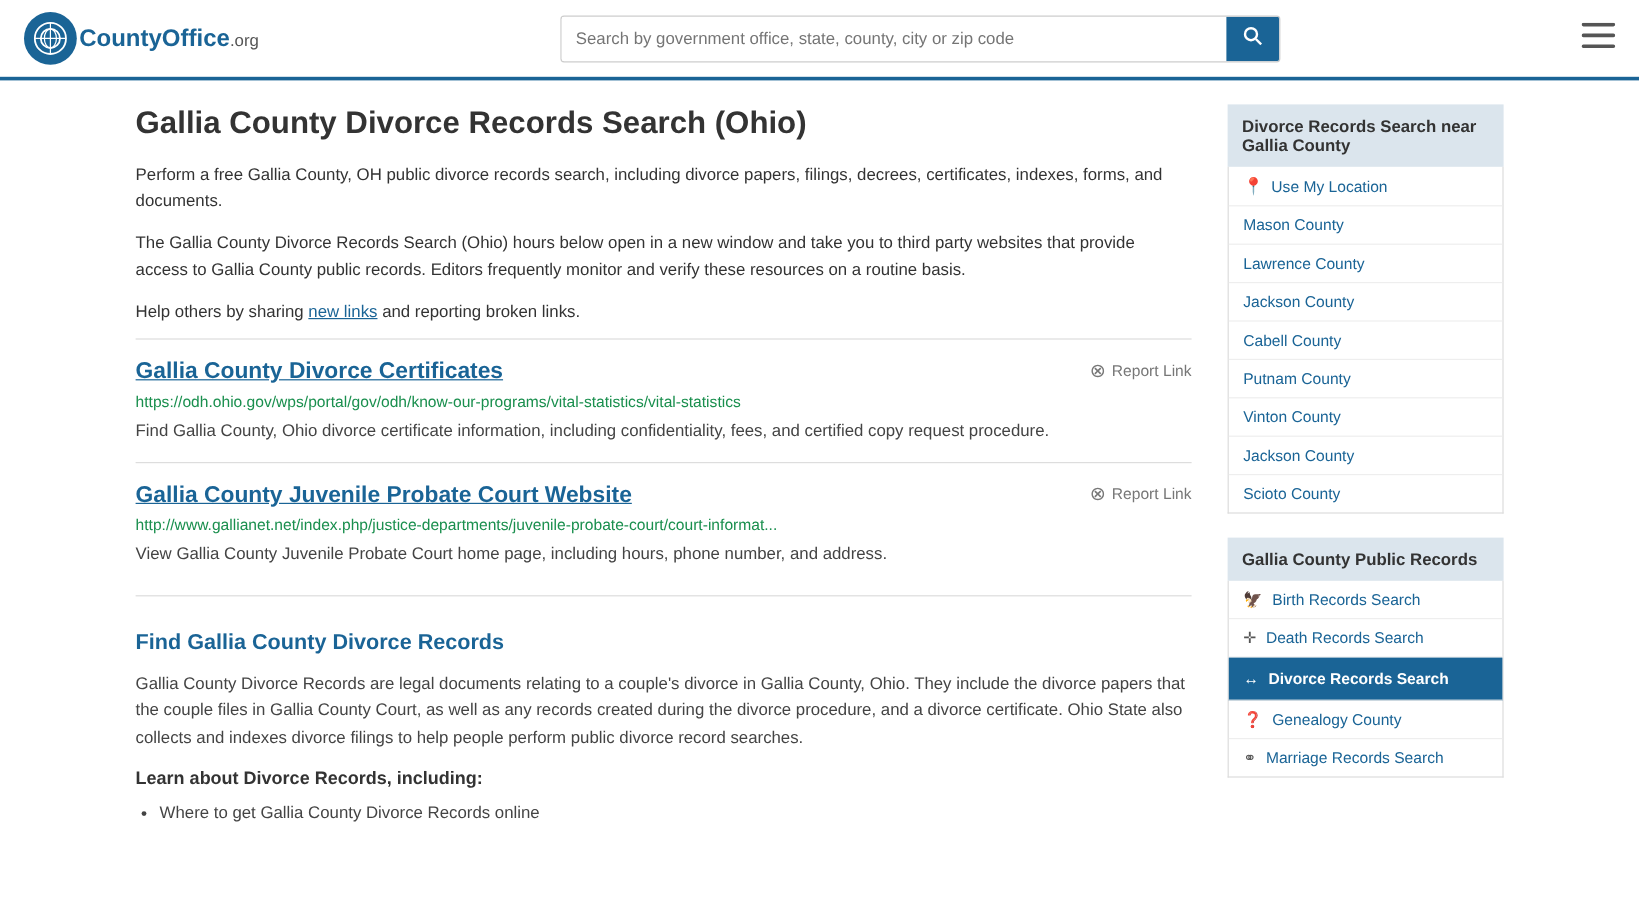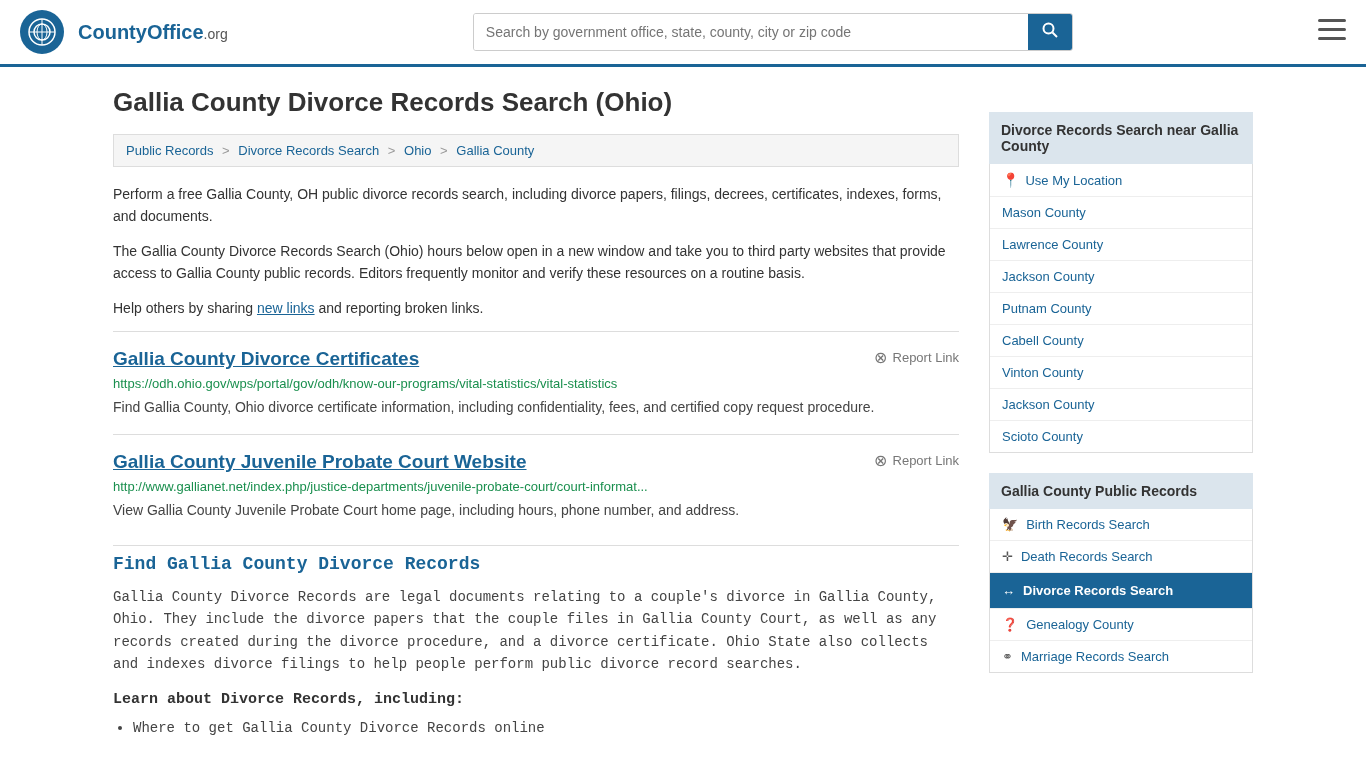--- a/index.html
+++ b/index.html
@@ -10,21 +10,21 @@
       background: #fff;
       border-bottom: 3px solid #1a6496;
       padding: 10px 20px;
       display: flex;
       align-items: center;
       justify-content: space-between;
     }
     .logo-area {
       display: flex;
       align-items: center;
-      gap: 14px;
+      gap: 2px;
     }
     .logo-circle {
       width: 44px;
       height: 44px;
       border-radius: 50%;
       background: #1a6496;
       display: flex;
       align-items: center;
       justify-content: center;
       color: white;
@@ -148,23 +148,22 @@
       word-break: break-all;
     }
     .link-desc {
       line-height: 1.5;
       color: #444;
     }
 
     
     .find-section {
       border-top: 1px solid #ddd;
-      padding-top: 8px;
+      padding-top: 28px;
       margin-top: 8px;
-      font-family: Liberation Mono, monospace;
     }
     .find-section h2 {
       font-size: 18px;
       color: #1a6496;
       margin-bottom: 12px;
     }
     .find-section p {
       line-height: 1.6;
       color: #444;
       margin-bottom: 15px;
@@ -178,23 +177,22 @@
     .find-section ul {
       margin-left: 20px;
     }
     .find-section ul li {
       line-height: 1.8;
       color: #444;
     }
 
     
     .sidebar {
-      width: 264px;
+      width: 230px;
       flex-shrink: 0;
-      margin-top: 25px;
     }
     .sidebar-section {
       margin-bottom: 20px;
     }
     .sidebar-heading {
       background: #dbe5ed;
       padding: 10px 12px;
       font-size: 14px;
       font-weight: bold;
       color: #333;
@@ -287,29 +285,20 @@
     </svg>
   </div>
 </header>
 
 <div class="main-container">
 
   <div class="content">
 
     <h1 class="page-title">Gallia County Divorce Records Search (Ohio)</h1>
 
-    <div class="breadcrumb">
-      <a href="#">Public Records</a>
-      <span>&gt;</span>
-      <a href="#">Divorce Records Search</a>
-      <span>&gt;</span>
-      <a href="#">Ohio</a>
-      <span>&gt;</span>
-      <a href="#">Gallia County</a>
-    </div>
 
     <p class="description">Perform a free Gallia County, OH public divorce records search, including divorce papers, filings, decrees, certificates, indexes, forms, and documents.</p>
     <p class="description">The Gallia County Divorce Records Search (Ohio) hours below open in a new window and take you to third party websites that provide access to Gallia County public records. Editors frequently monitor and verify these resources on a routine basis.</p>
     <p class="description">
       Help others by sharing <a href="#">new links</a> and reporting broken links.
     </p>
 
     <div class="link-card">
       <div class="link-card-header">
         <div class="link-card-title">
@@ -361,24 +350,24 @@
         <li>
           <a href="#">Mason County</a>
         </li>
         <li>
           <a href="#">Lawrence County</a>
         </li>
         <li>
           <a href="#">Jackson County</a>
         </li>
         <li>
+          <a href="#">Cabell County</a>
+        </li>
+        <li>
           <a href="#">Putnam County</a>
-        </li>
-        <li>
-          <a href="#">Cabell County</a>
         </li>
         <li>
           <a href="#">Vinton County</a>
         </li>
         <li>
           <a href="#">Jackson County</a>
         </li>
         <li>
           <a href="#">Scioto County</a>
         </li>

